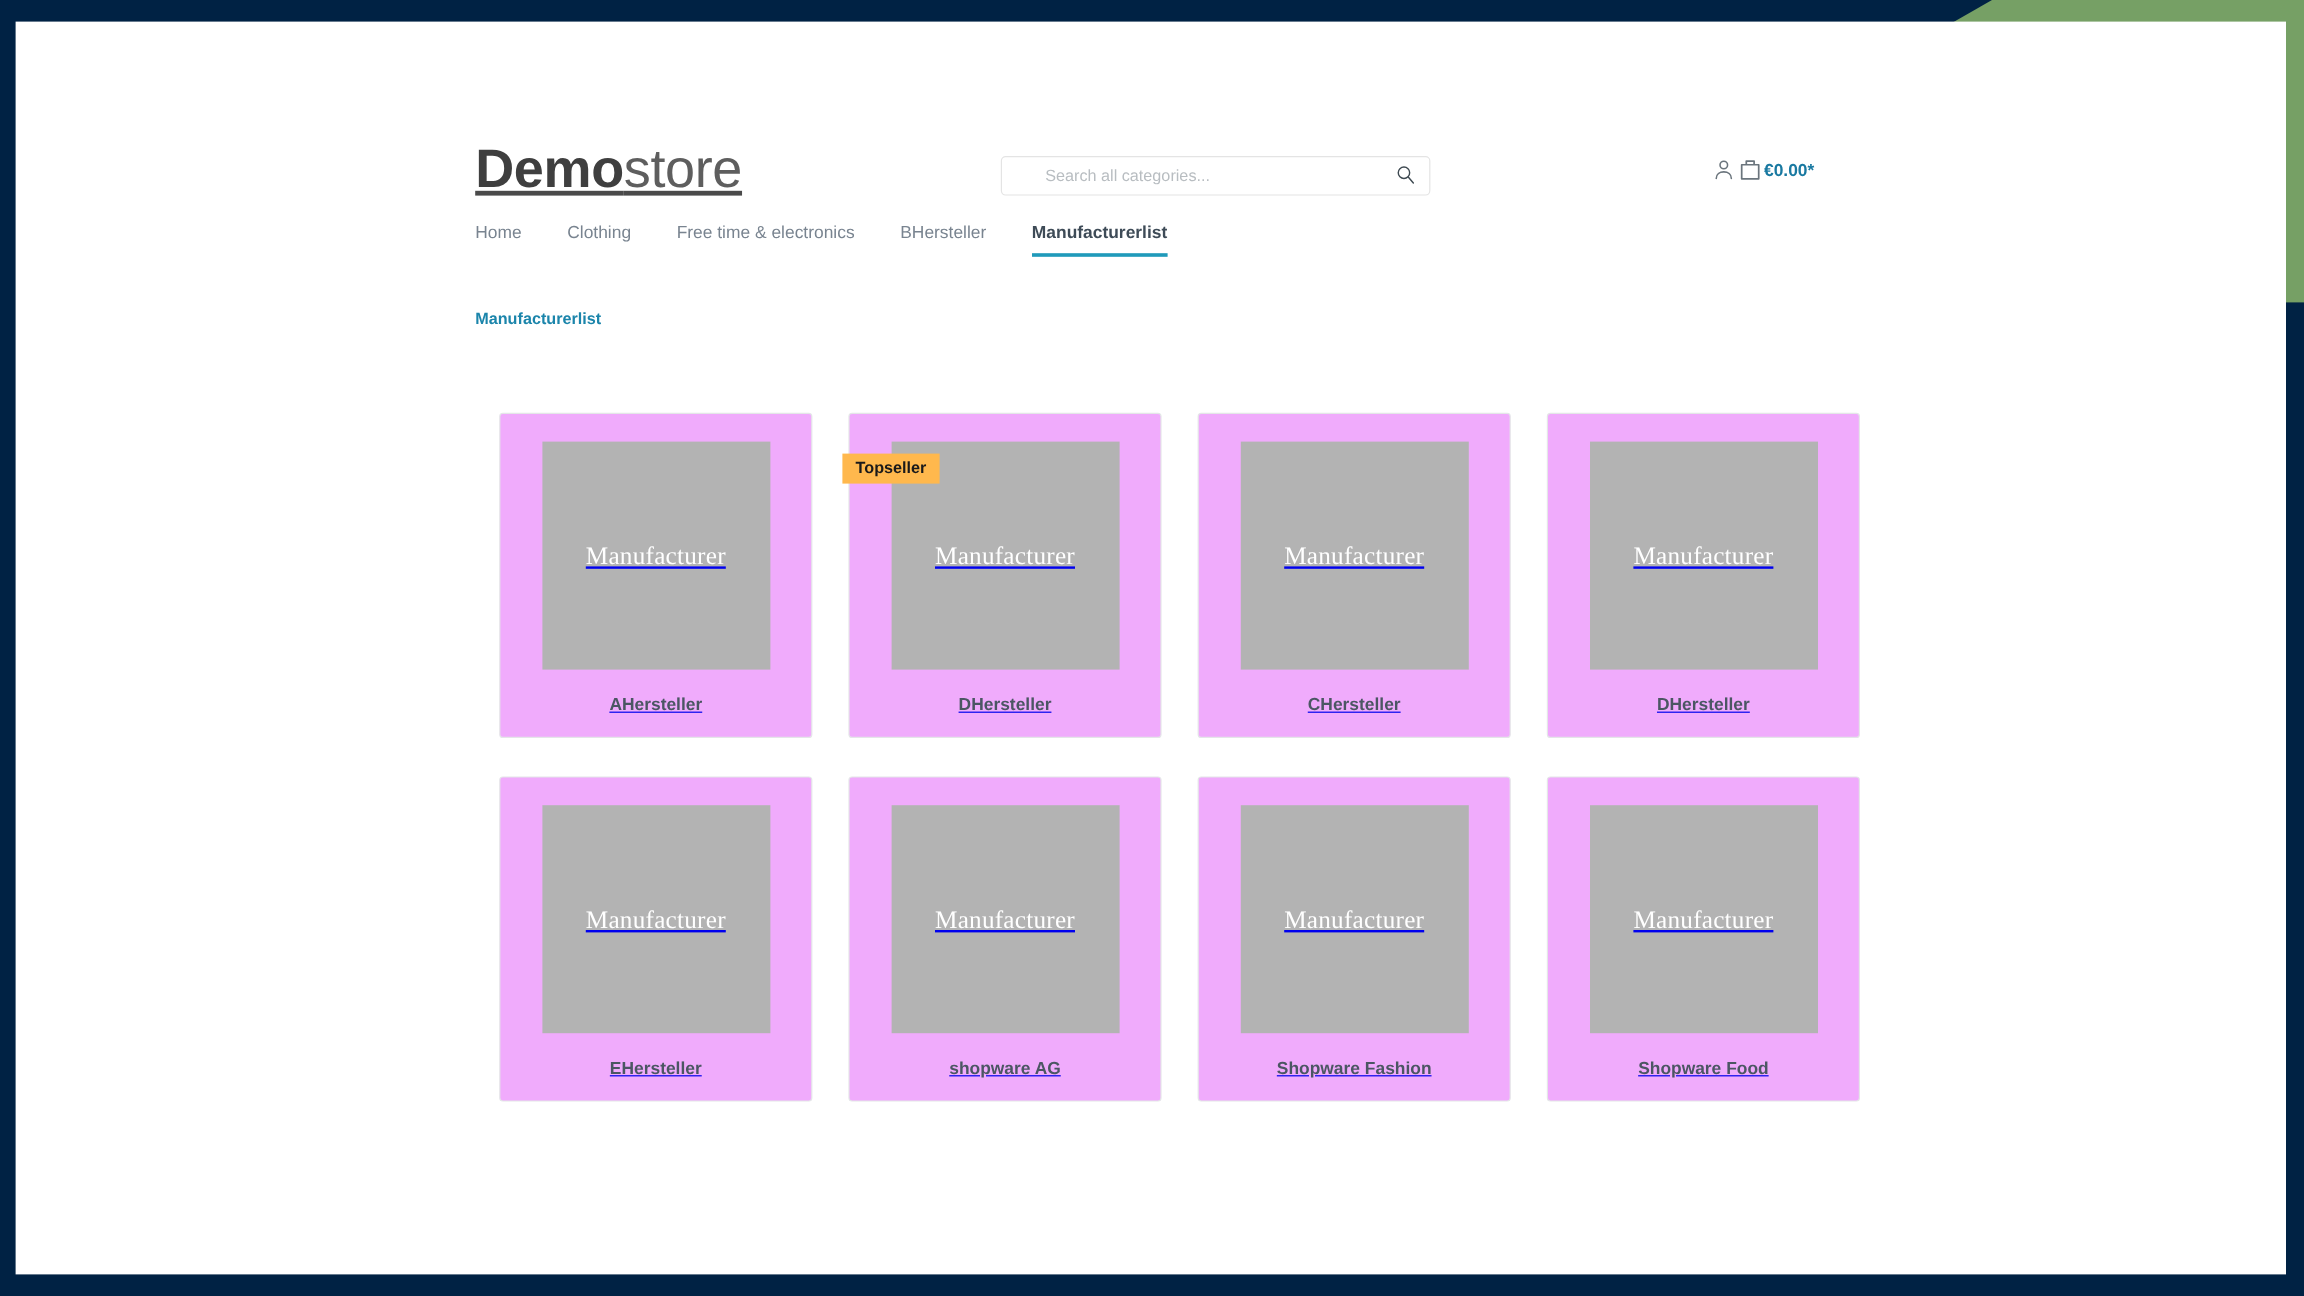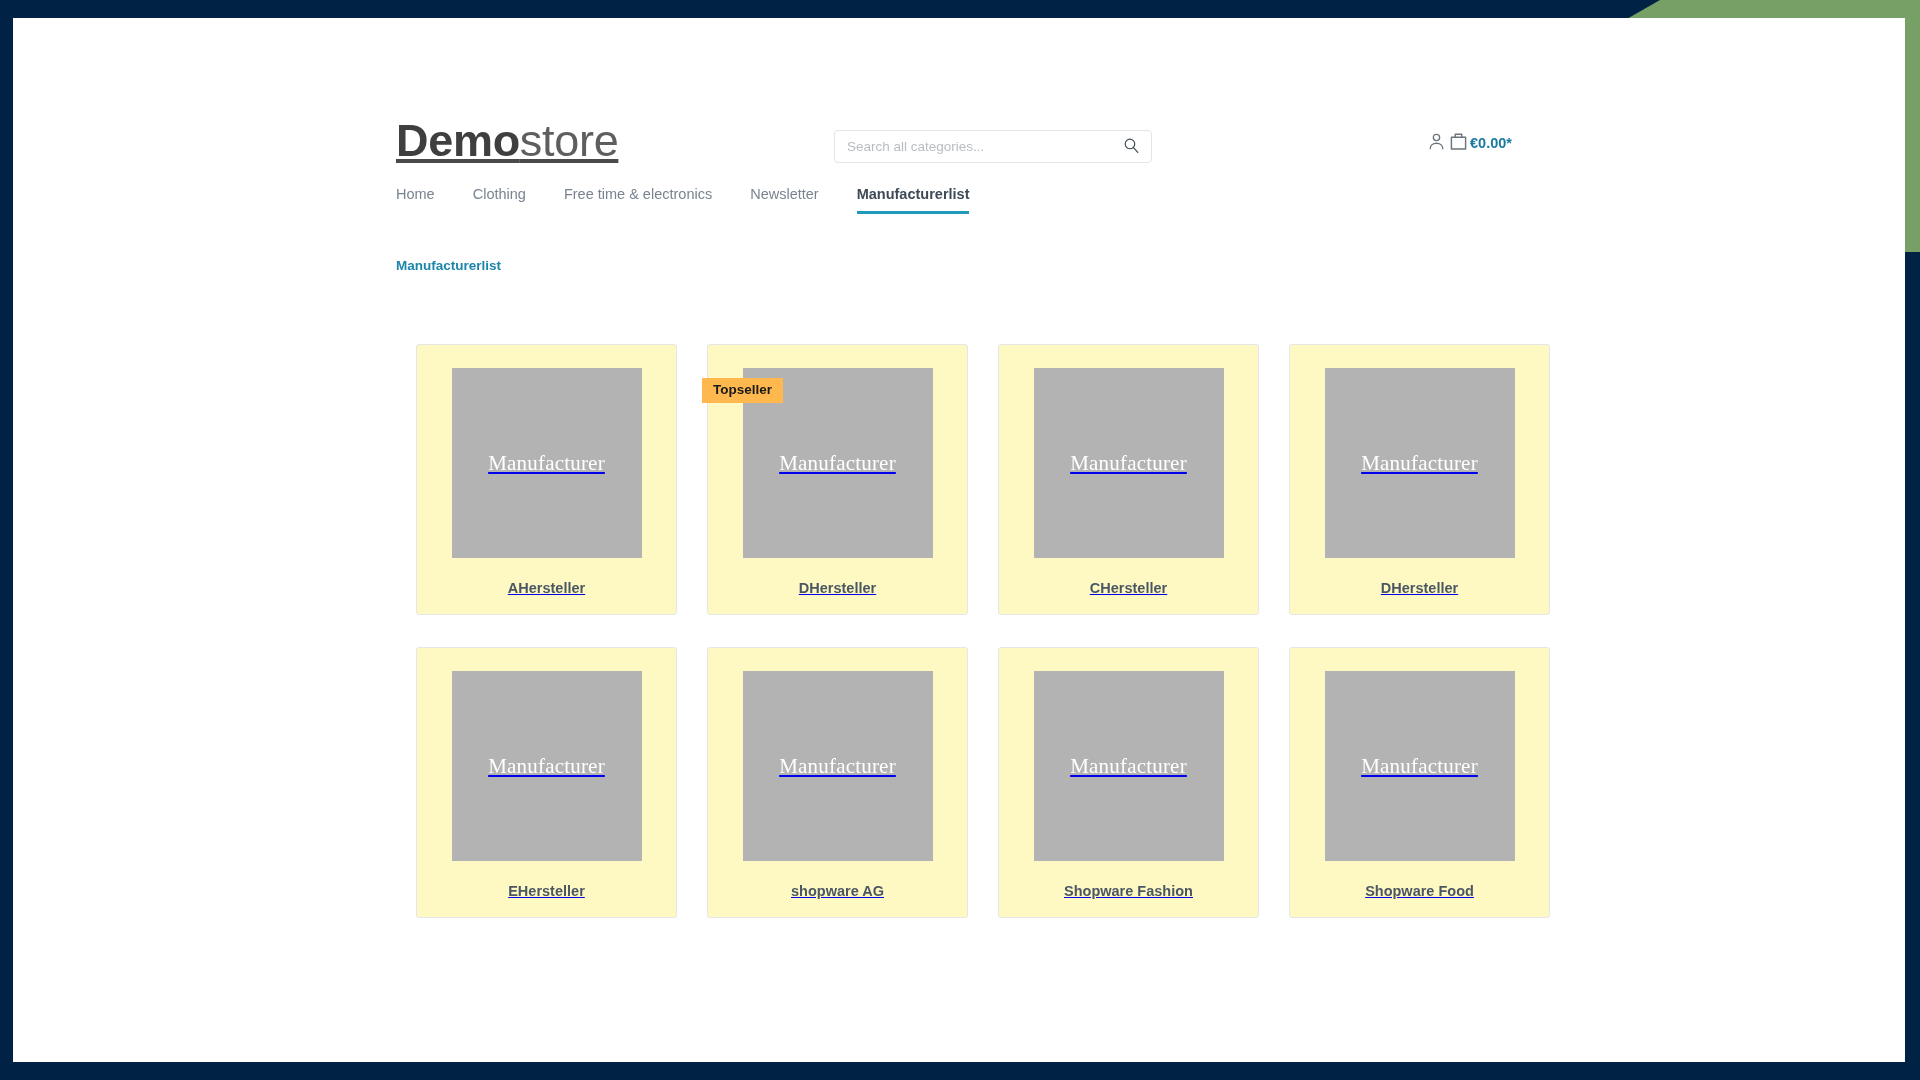--- a/index.html
+++ b/index.html
@@ -52,26 +52,27 @@
     color:#4a4a4a;
     letter-spacing:-0.3px;
     white-space:nowrap;
   }
   .logo .logo-strong { font-weight:bold; color:#3f3f3f; }
   .logo .logo-light  { font-weight:normal; color:#5e5e5e; }
 
   .search-wrap {
     position:absolute;
     left:821px; top:112px;
-    width:318px; height:33px;
+    width:358px; height:33px;
     border:1px solid #e4e4e4;
     border-radius:4px;
     background:#fff;
     display:flex;
     align-items:center;
+    padding-left:24px;
   }
   .search-input {
     flex:1;
     border:none;
     outline:none;
     background:transparent;
     padding:0 12px;
     font-size:13.5px;
     color:#4a545b;
     font-family:"Liberation Sans", sans-serif;
@@ -146,21 +147,21 @@
     width:1130px;
     display:grid;
     grid-template-columns:repeat(4, 255px);
     column-gap:36px;
     row-gap:32px;
   }
   .card {
     position:relative;
     width:261px;
     height:271px;
-    background:#fef9c3;
+    background:#f0abfc;
     border:1px solid #e4e6e8;
     border-radius:3px;
     cursor:pointer;
     display:flex;
     flex-direction:column;
     align-items:center;
   }
   .card-media {
     margin-top:23px;
     width:190px;
@@ -246,21 +247,21 @@
           </span>
         </button>
         <span class="cart-total">€0.00*</span>
       </div>
     </div>
 
     <nav class="main-nav">
       <a class="nav-item" href="#">Home</a>
       <a class="nav-item" href="#">Clothing</a>
       <a class="nav-item" href="#">Free time &amp; electronics</a>
-      <a class="nav-item" href="#">Newsletter</a>
+      <a class="nav-item" href="#">BHersteller</a>
       <a class="nav-item active" href="#">Manufacturerlist</a>
     </nav>
 
     <a class="breadcrumb" href="#">Manufacturerlist</a>
 
     <div class="grid">
 
       <a class="card" href="#">
         <div class="card-media">
           <span class="card-media-text">Manufacturer</span>

